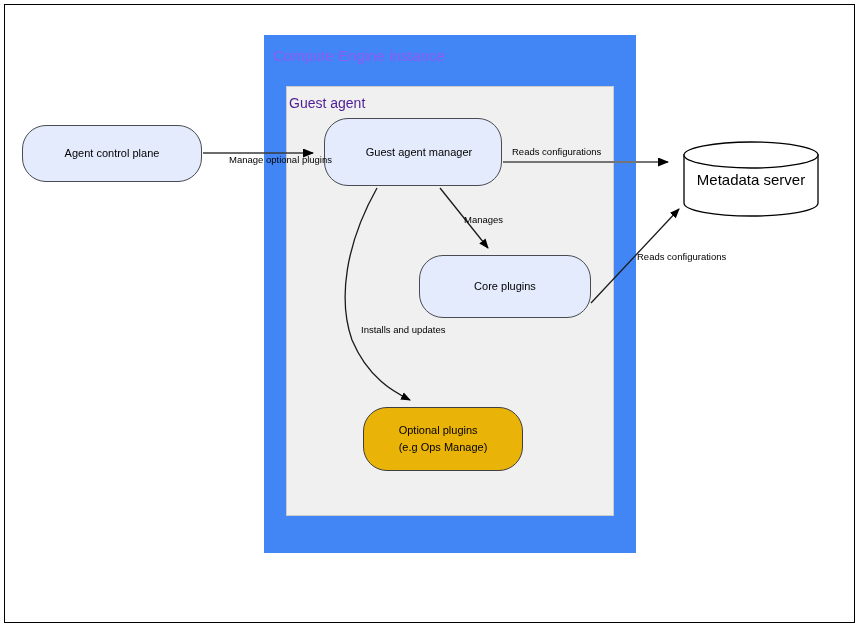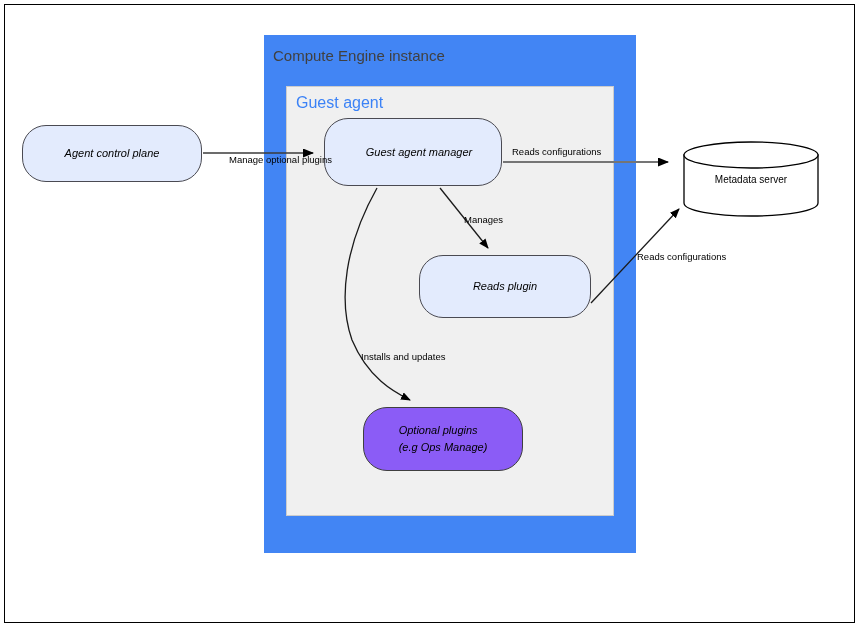--- a/index.html
+++ b/index.html
@@ -38,67 +38,66 @@
     top: 35px;
     width: 372px;
     height: 518px;
     background: #4285f4;
     box-sizing: border-box;
   }
   #ce-instance-title {
     position: absolute;
     left: 273px;
     top: 45px;
-    color: #404040;
+    color: #8b5cf6;
     font-size: 15px;
     line-height: 22px;
     white-space: nowrap;
   }
 
   
   #guest-agent {
     position: absolute;
     left: 286px;
     top: 86px;
     width: 328px;
     height: 430px;
     background: #f0f0f0;
     border: 1px solid #cccccc;
     box-sizing: border-box;
   }
   #guest-agent-title {
     position: absolute;
-    left: 296px;
+    left: 289px;
     top: 93px;
-    color: #3b82f6;
-    font-size: 16px;
+    color: #4c1d95;
+    font-size: 14px;
     line-height: 20px;
     white-space: nowrap;
   }
 
   
   .node {
     position: absolute;
     box-sizing: border-box;
     display: flex;
     align-items: center;
     justify-content: center;
     text-align: center;
     font-size: 11px;
     line-height: 17px;
     color: #000000;
     border-radius: 24px;
-    font-style: italic;
   }
   .node-blue {
     background: #e3ebfd;
     border: 1.2px solid #4a4a52;
   }
   .node-yellow {
-    background: #8b5cf6;
+    background: #eab308;
     border: 1.2px solid #3f3f3f;
   }
 
   #agent-control-plane {
     left: 22px;
     top: 125px;
     width: 180px;
     height: 57px;
   }
   #guest-agent-manager {
@@ -137,36 +136,36 @@
   }
   #metadata-server .cyl-label {
     position: absolute;
     left: 0;
     top: 0;
     width: 136px;
     height: 76px;
     display: flex;
     align-items: center;
     justify-content: center;
-    font-size: 10px;
+    font-size: 15px;
     color: #000000;
   }
 
   
   .edge-label {
     position: absolute;
     font-size: 9.5px;
     line-height: 13px;
     color: #000000;
     white-space: nowrap;
   }
   #label-manage-optional-plugins { left: 209px; top: 153px; padding-left: 20px; }
   #label-reads-config-top { left: 512px; top: 145px; }
   #label-manages { left: 464px; top: 213px; }
-  #label-installs-updates { left: 361px; top: 350px; }
+  #label-installs-updates { left: 361px; top: 323px; }
   #label-reads-config-core { left: 637px; top: 250px; }
 
   
   #edges {
     position: absolute;
     left: 0;
     top: 0;
     width: 862px;
     height: 635px;
     pointer-events: none;
@@ -218,21 +217,21 @@
 
   <div class="node node-blue" id="agent-control-plane">
     <span>Agent control plane</span>
   </div>
 
   <div class="node node-blue" id="guest-agent-manager">
     <span>Guest agent manager</span>
   </div>
 
   <div class="node node-blue" id="core-plugin">
-    <span>Reads plugin</span>
+    <span>Core plugins</span>
   </div>
 
   <div class="node node-yellow" id="optional-plugins">
     <span class="lines">
       <span style="display:block;">Optional plugins</span>
       <span style="display:block;">(e.g  Ops Manage)</span>
     </span>
   </div>
 
   <div id="metadata-server">

